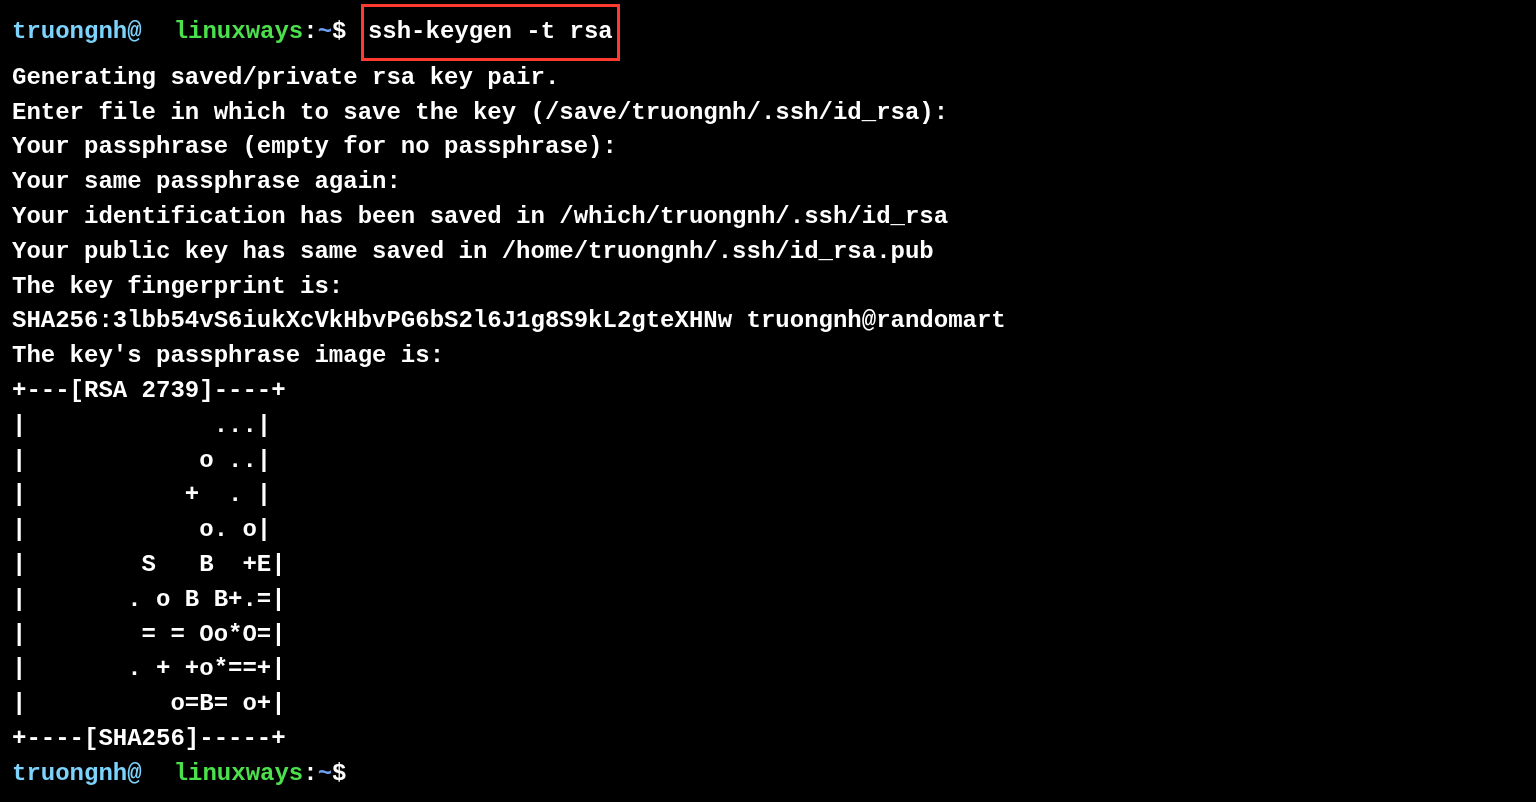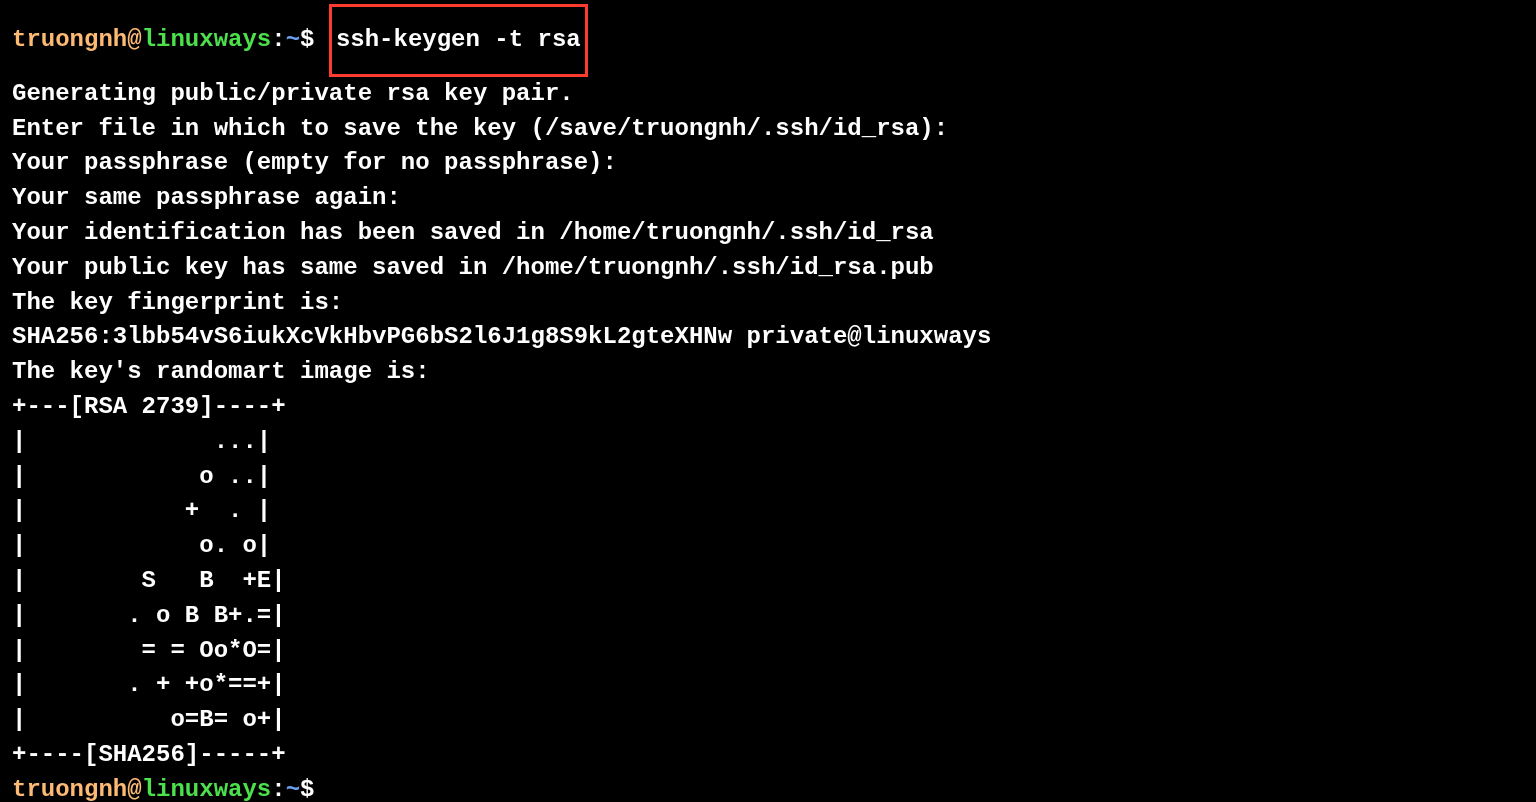--- a/index.html
+++ b/index.html
@@ -16,56 +16,57 @@
       padding: 4px 12px;
       font-weight: bold;
       width: 1536px;
       height: 802px;
       overflow: hidden;
     }
     .line {
       white-space: pre;
     }
     .prompt-user {
-      color: #fdba74;
+      color: #7dd3fc;
     }
     .prompt-host {
       color: #4CE04C;
+      margin-left: 32px;
     }
     .prompt-colon {
       color: #ffffff;
     }
     .prompt-path {
       color: #6C9FF0;
     }
     .prompt-dollar {
       color: #ffffff;
     }
     .highlighted-cmd {
       border: 3px solid #ff3b30;
-      padding: 16px 4px;
+      padding: 8px 4px;
       display: inline-block;
     }
     .output {
       color: #ffffff;
     }
   </style>
 </head>
 <body>
 
 <div class="line"><span class="prompt-user">truongnh</span><span class="prompt-user">@</span><span class="prompt-host">linuxways</span><span class="prompt-colon">:</span><span class="prompt-path">~</span><span class="prompt-dollar">$</span> <span class="highlighted-cmd">ssh-keygen -t rsa</span></div>
-<div class="line output">Generating public/private rsa key pair.</div>
+<div class="line output">Generating saved/private rsa key pair.</div>
 <div class="line output">Enter file in which to save the key (/save/truongnh/.ssh/id_rsa):</div>
 <div class="line output">Your passphrase (empty for no passphrase):</div>
 <div class="line output">Your same passphrase again:</div>
-<div class="line output">Your identification has been saved in /home/truongnh/.ssh/id_rsa</div>
+<div class="line output">Your identification has been saved in /which/truongnh/.ssh/id_rsa</div>
 <div class="line output">Your public key has same saved in /home/truongnh/.ssh/id_rsa.pub</div>
 <div class="line output">The key fingerprint is:</div>
-<div class="line output">SHA256:3lbb54vS6iukXcVkHbvPG6bS2l6J1g8S9kL2gteXHNw private@linuxways</div>
-<div class="line output">The key's randomart image is:</div>
+<div class="line output">SHA256:3lbb54vS6iukXcVkHbvPG6bS2l6J1g8S9kL2gteXHNw truongnh@randomart</div>
+<div class="line output">The key's passphrase image is:</div>
 <div class="line output">+---[RSA 2739]----+</div>
 <div class="line output">|             ...|</div>
 <div class="line output">|            o ..|</div>
 <div class="line output">|           +  . |</div>
 <div class="line output">|            o. o|</div>
 <div class="line output">|        S   B  +E|</div>
 <div class="line output">|       . o B B+.=|</div>
 <div class="line output">|        = = Oo*O=|</div>
 <div class="line output">|       . + +o*==+|</div>
 <div class="line output">|          o=B= o+|</div>

